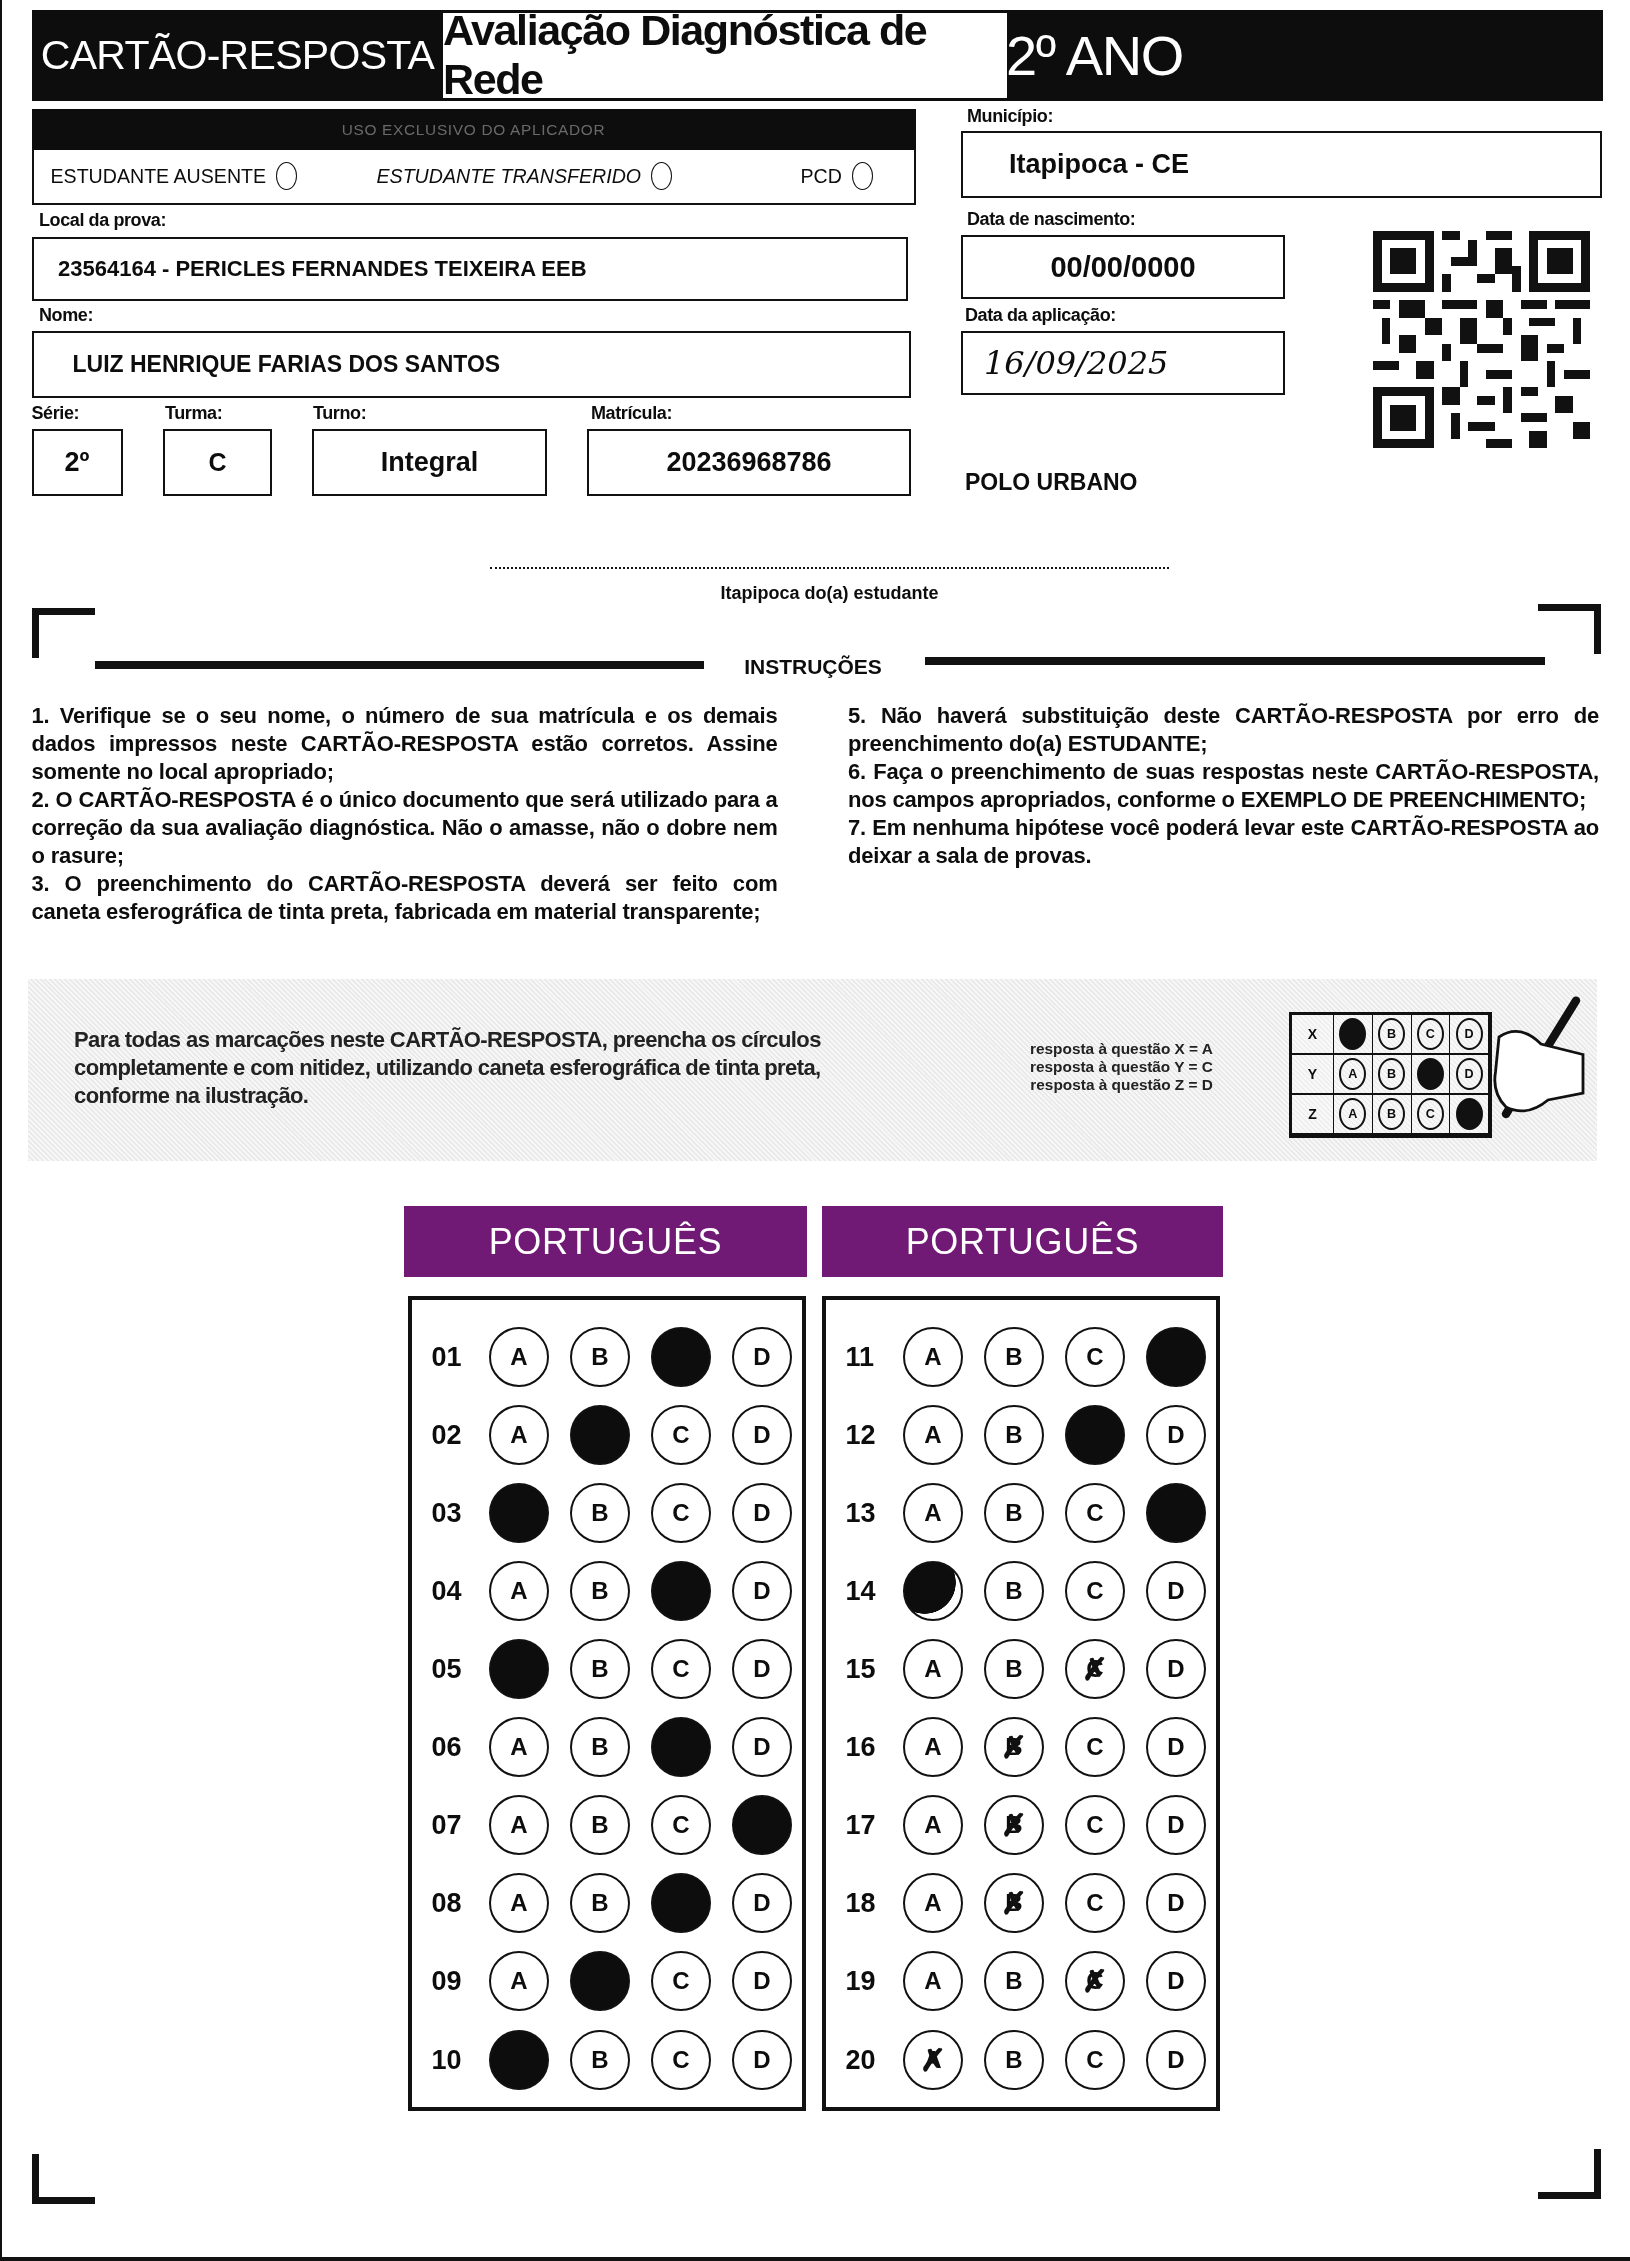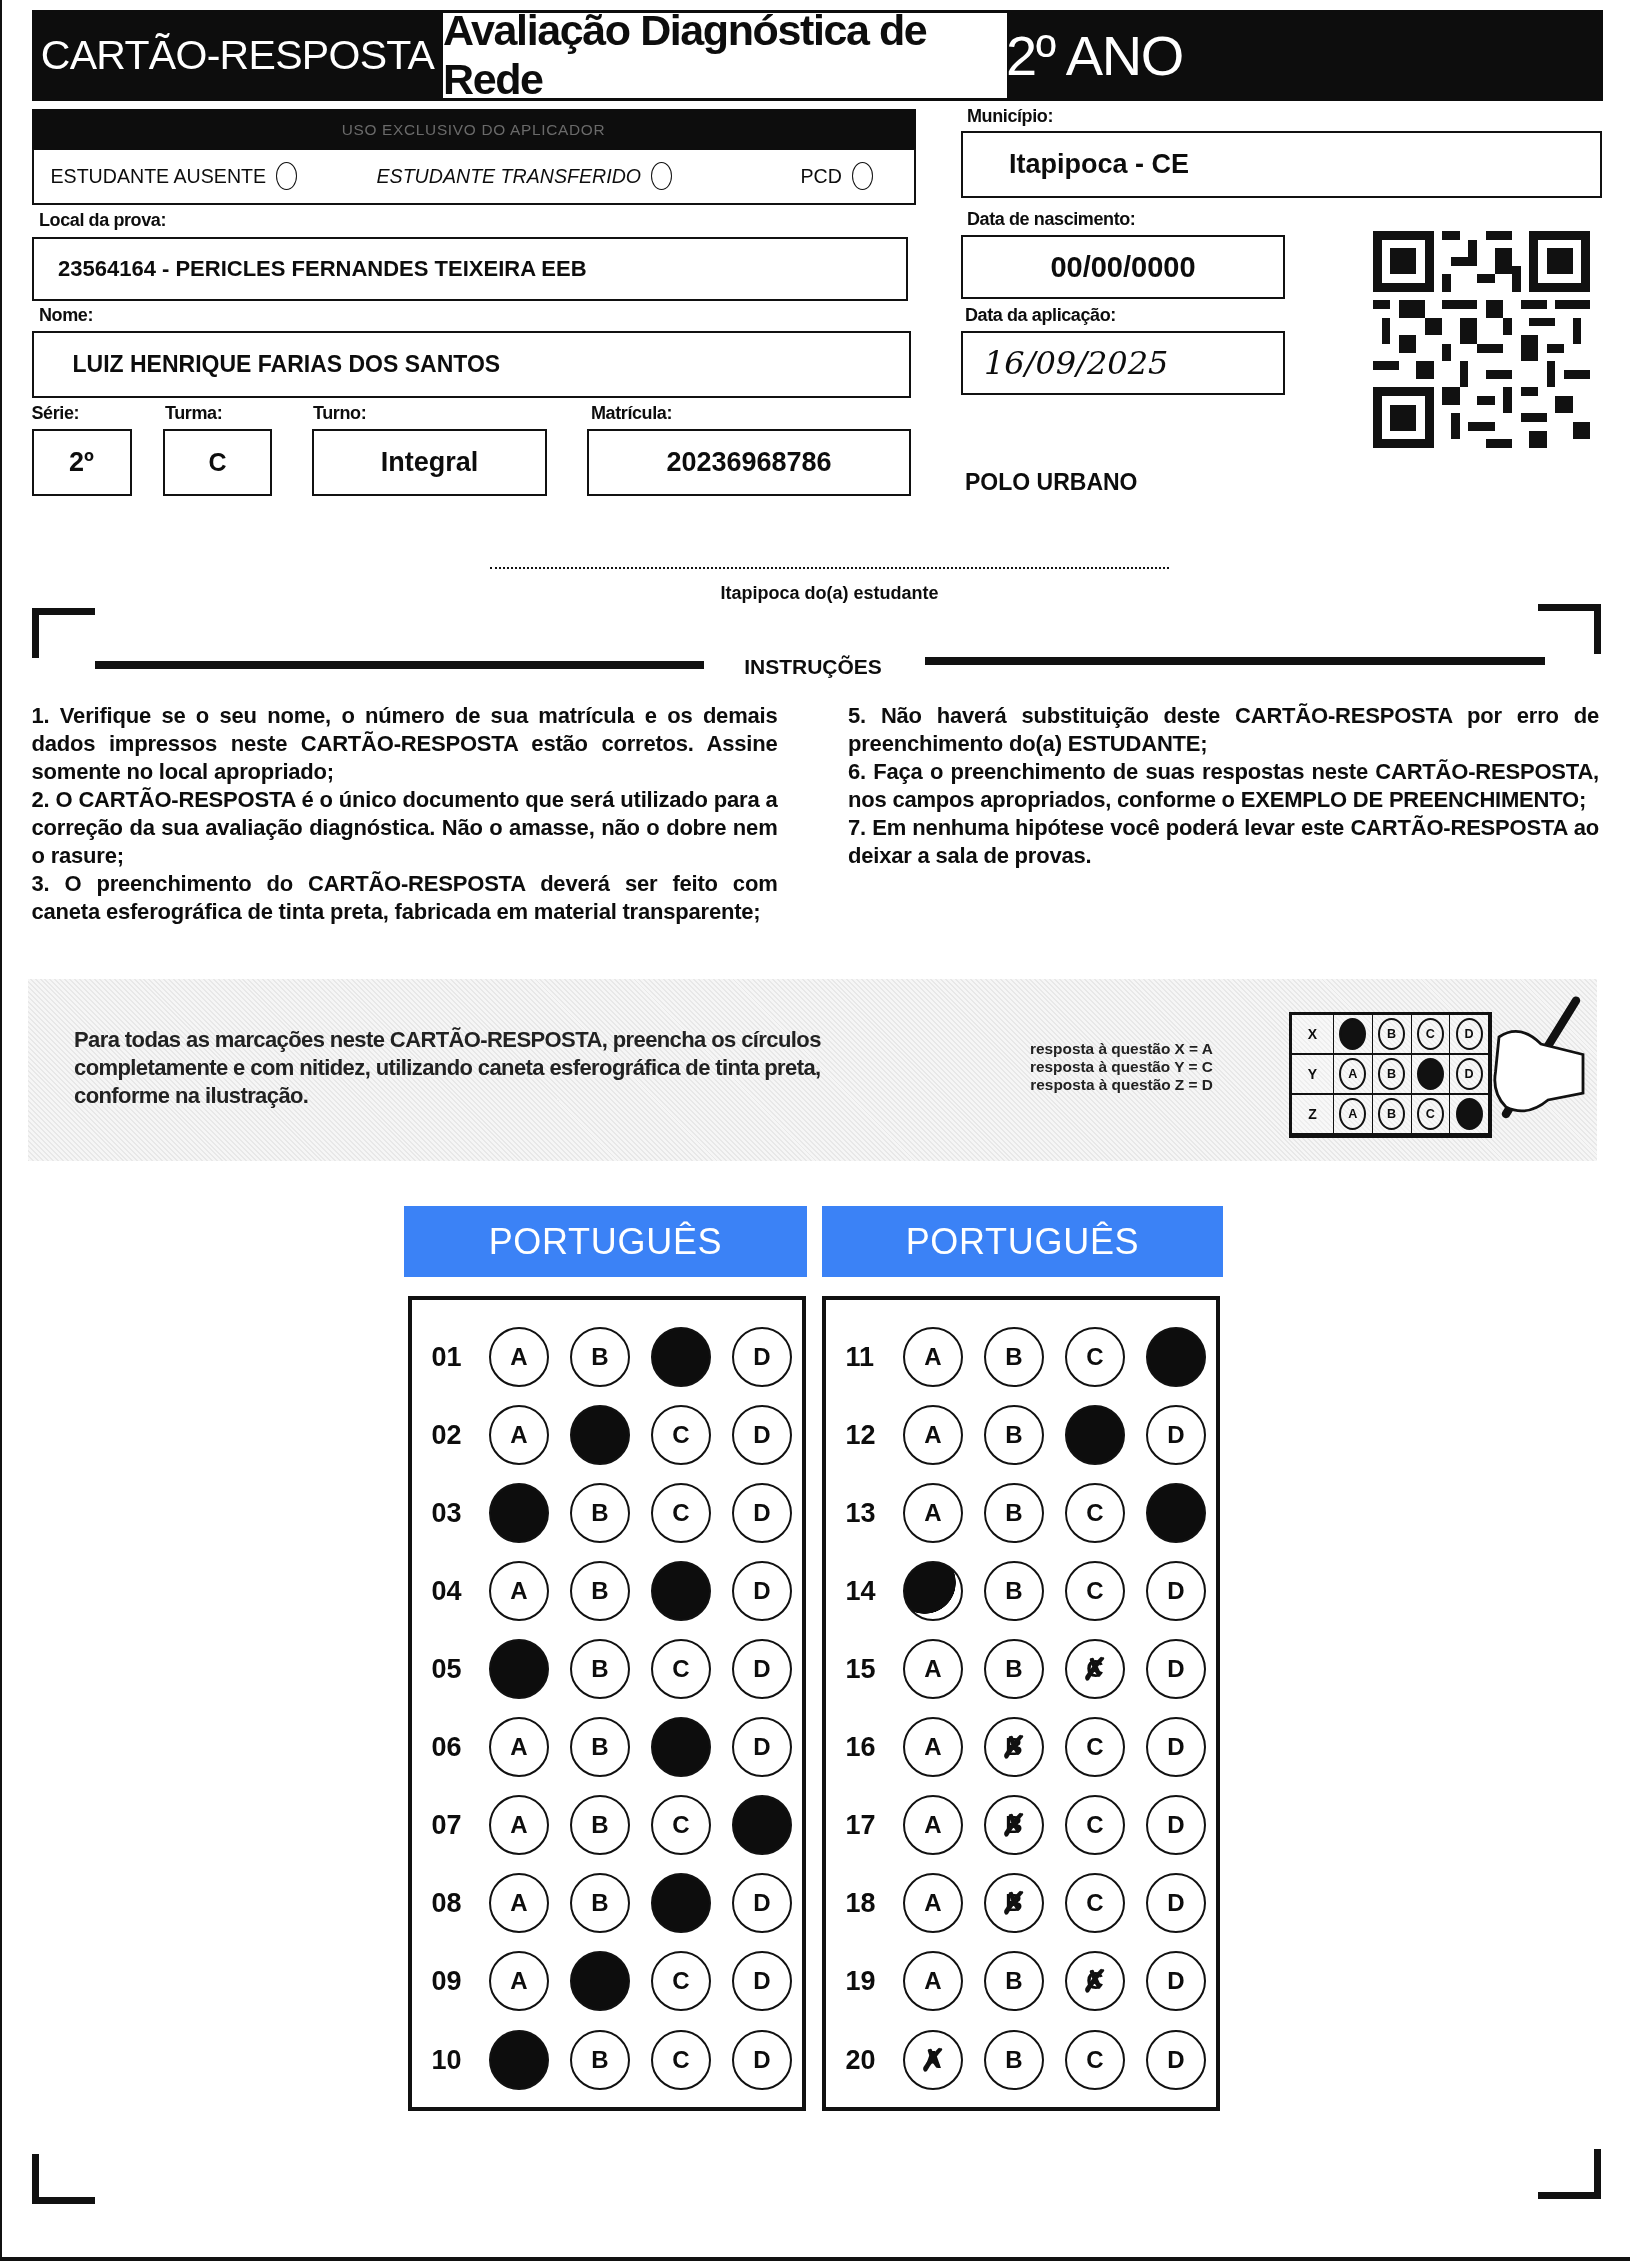--- a/index.html
+++ b/index.html
@@ -39,21 +39,21 @@
   .example { left: 28px; top: 979px; width: 1569px; height: 182px;
     background: repeating-linear-gradient(45deg, #e8e8e8 0 1.4px, #f6f6f6 1.4px 3.5px); }
   .example-text { left: 74px; top: 1026px; width: 806px; font-size: 22px; font-weight:900; line-height: 28px; color:#222; letter-spacing:-0.6px; }
   .ex-legend { left: 1030px; top: 1040px; font-size: 15.4px; font-weight:700; line-height: 18px; color:#222; text-align:right; }
   .ex-grid { left: 1289px; top: 1012px; width: 203px; height: 126px; border: 3.5px solid #111; display:grid; grid-template-columns: 42px repeat(4, 1fr); grid-template-rows: repeat(3,1fr); background: rgba(255,255,255,0.25); }
   .ex-cell { border-right: 1.4px solid #111; border-bottom: 2.1px solid #111; display:flex; align-items:center; justify-content:center; font-size: 14px; font-weight:700; }
   .ex-bubble { width: 27px; height: 32px; border: 2.1px solid #111; border-radius:50%; display:flex; align-items:center; justify-content:center; font-size: 12.6px; font-weight:900; }
   .ex-bubble.filled { background:#111; color:transparent; }
 
   
-  .subj { top: 1206px; height: 71px; background:#3b82f6; color:#fff; font-size: 36px; display:flex; align-items:center; justify-content:center; letter-spacing:0.7px; }
+  .subj { top: 1206px; height: 71px; background:#701a75; color:#fff; font-size: 36px; display:flex; align-items:center; justify-content:center; letter-spacing:0.7px; }
   .ans-box { top: 1296px; height: 815px; border: 4.2px solid #111; }
   .ans-row { position:absolute; left: 0; display:flex; align-items:center; }
   .q-num { width: 77px; padding-left: 19.6px; font-size: 27px; font-weight: 900; }
   .bubble { width: 60px; height: 60px; border: 2.8px solid #111; border-radius: 50%; display:flex; align-items:center; justify-content:center; font-size: 24px; font-weight: 900; margin-right: 21px; background:#fff; position:relative; }
   .bubble.filled { background:#0d0d0d; color:transparent; }
   .bubble.partial { background: radial-gradient(circle at 35% 35%, #0d0d0d 60%, #fff 61%); color: transparent; }
   .bubble.scribble::after { content: "✗"; position:absolute; font-size: 31px; color:#111; font-weight:900; }
 </style>
 </head>
 <body>
@@ -81,21 +81,21 @@
   </div>
 </div>
 
 <div class="abs lbl" style="left:39px;top:210px;">Local da prova:</div>
 <div class="abs field" style="left:31.5px;top:237px;width:876px;height:64px;padding-left:24.5px;font-size:22px;">23564164 - PERICLES FERNANDES TEIXEIRA EEB</div>
 
 <div class="abs lbl" style="left:39px;top:305px;">Nome:</div>
 <div class="abs field" style="left:31.5px;top:331px;width:879px;height:67px;padding-left:39px;">LUIZ HENRIQUE FARIAS DOS SANTOS</div>
 
 <div class="abs lbl" style="left:31.5px;top:403px;">Série:</div>
-<div class="abs field" style="left:31.5px;top:429px;width:100px;height:67px;justify-content:center;font-size:27px;">2º</div>
+<div class="abs field" style="left:31.5px;top:429px;width:91px;height:67px;justify-content:center;font-size:27px;">2º</div>
 
 <div class="abs lbl" style="left:165px;top:403px;">Turma:</div>
 <div class="abs field" style="left:163px;top:429px;width:109px;height:67px;justify-content:center;font-size:25px;">C</div>
 
 <div class="abs lbl" style="left:313px;top:403px;">Turno:</div>
 <div class="abs field" style="left:312px;top:429px;width:235px;height:67px;justify-content:center;font-size:27px;">Integral</div>
 
 <div class="abs lbl" style="left:591px;top:403px;">Matrícula:</div>
 <div class="abs field" style="left:587px;top:429px;width:324px;height:67px;justify-content:center;font-size:27px;">20236968786</div>
 

